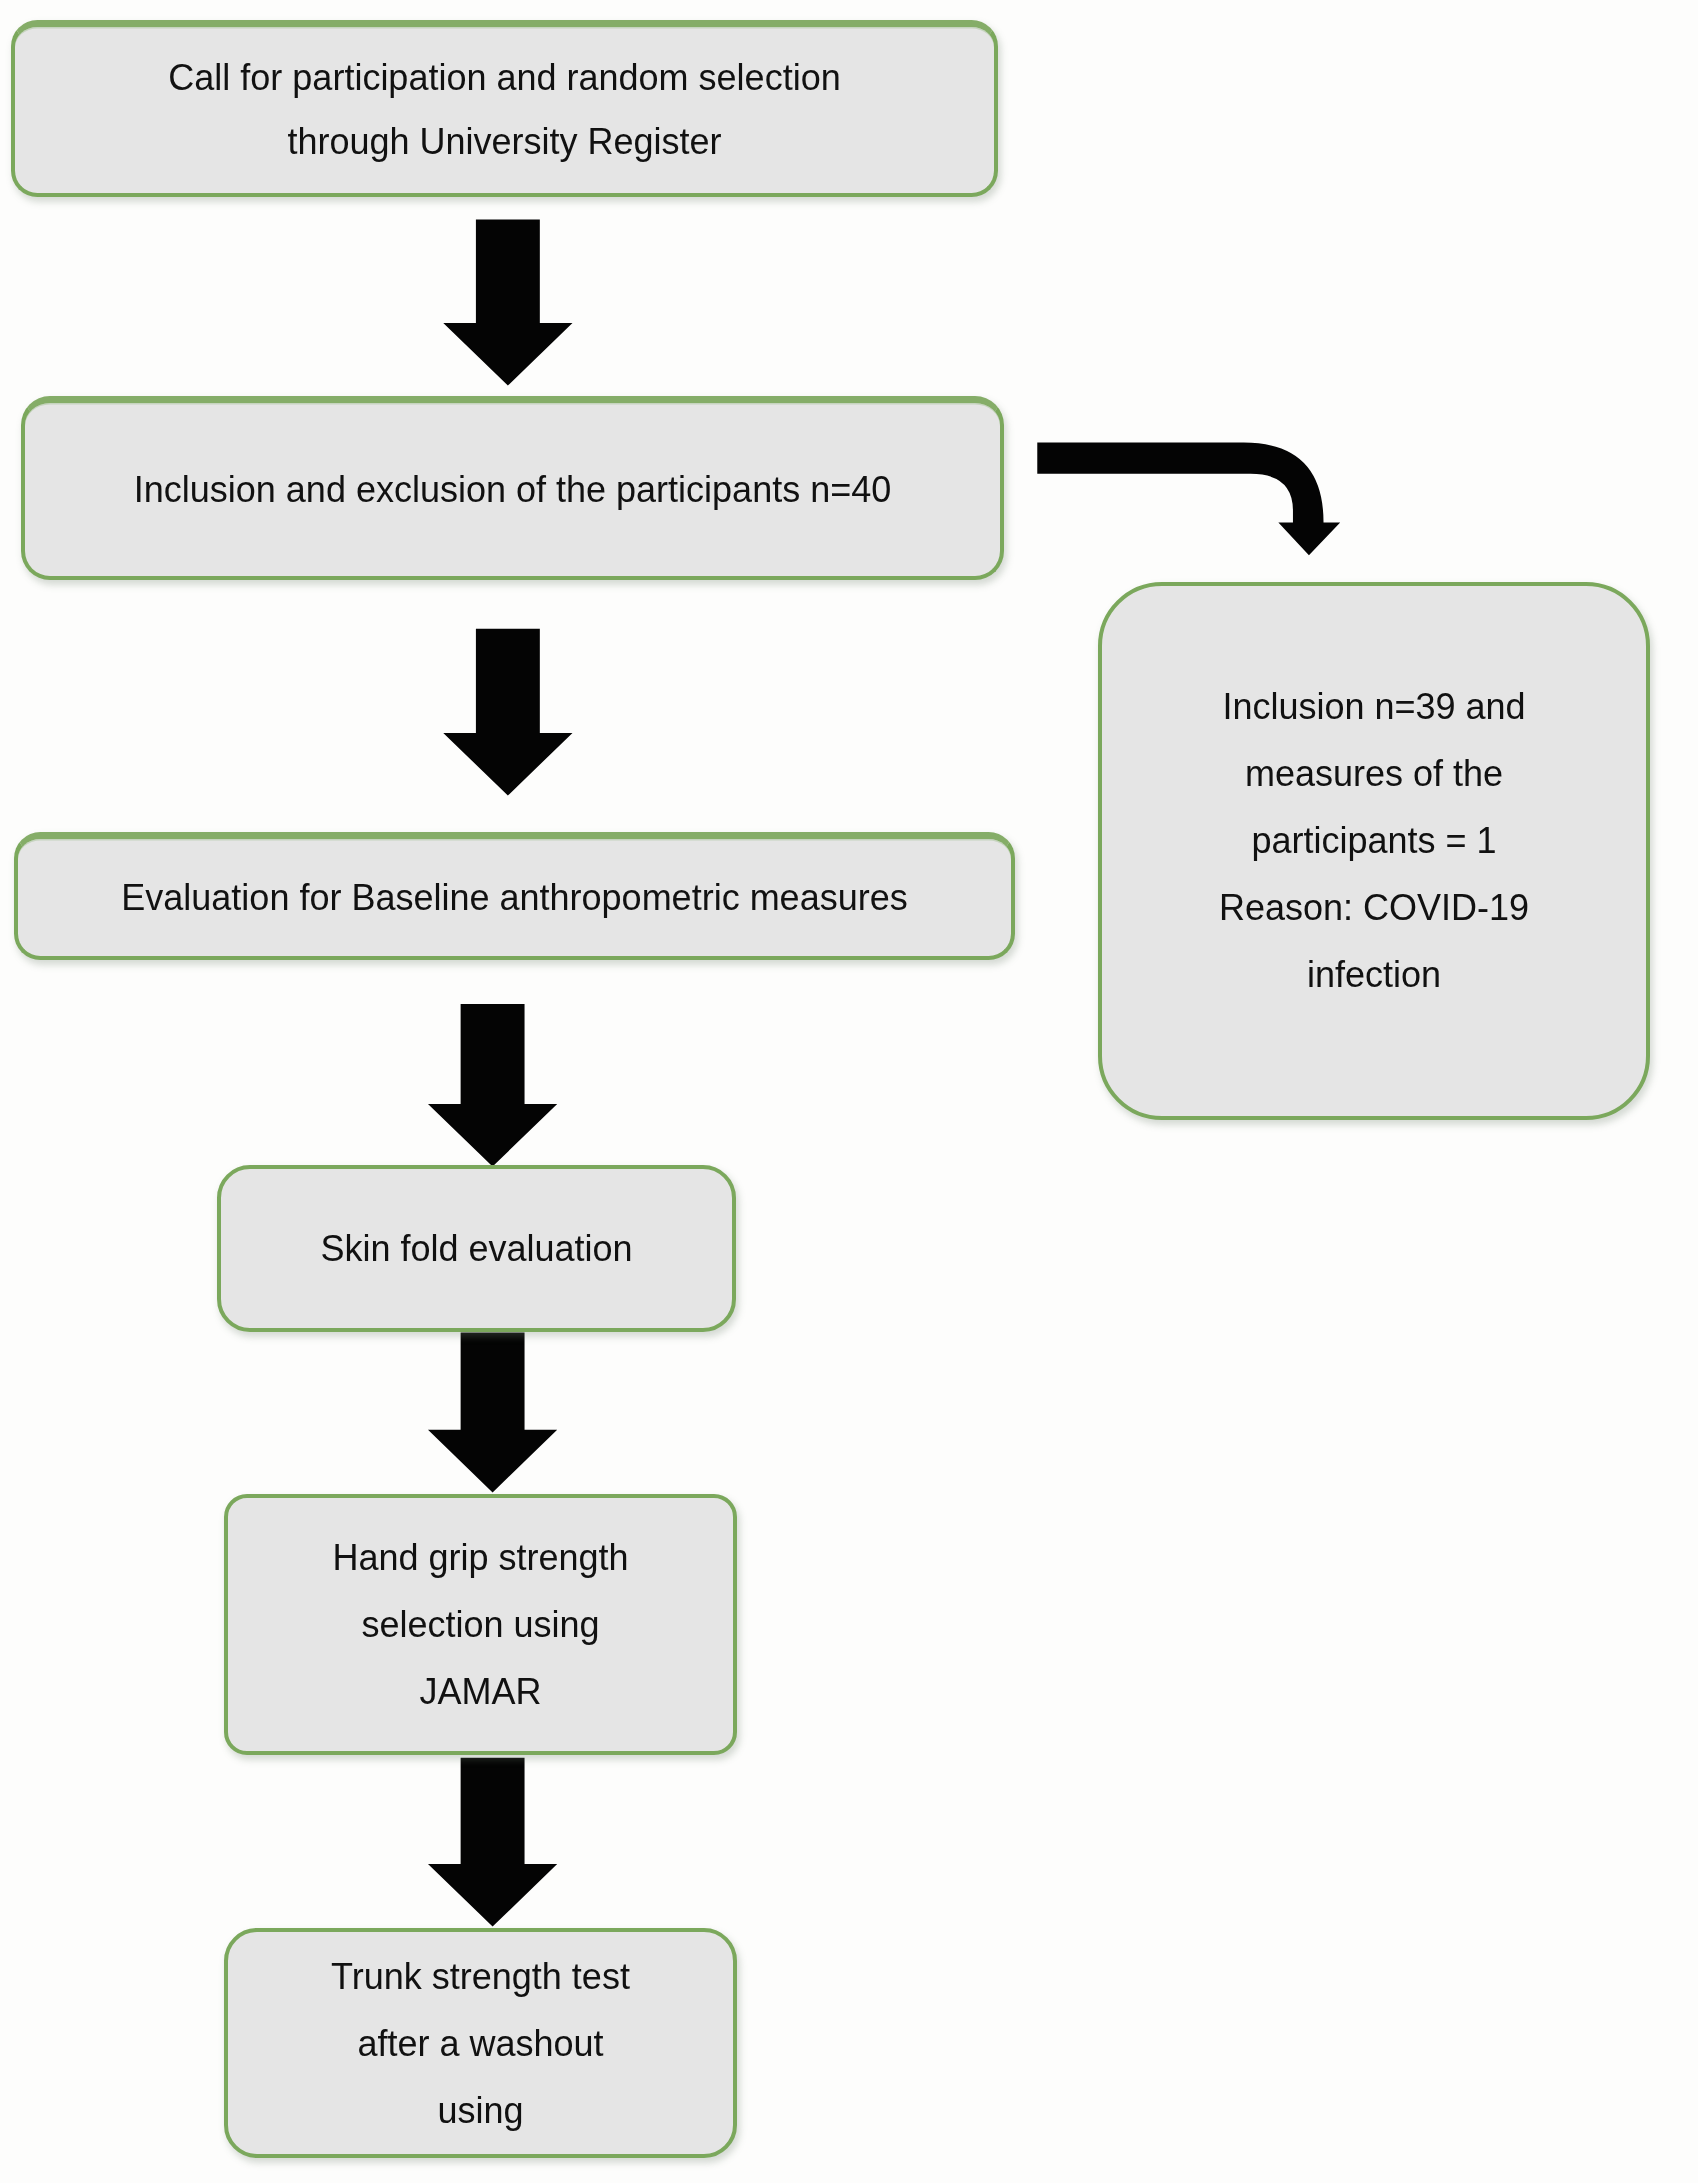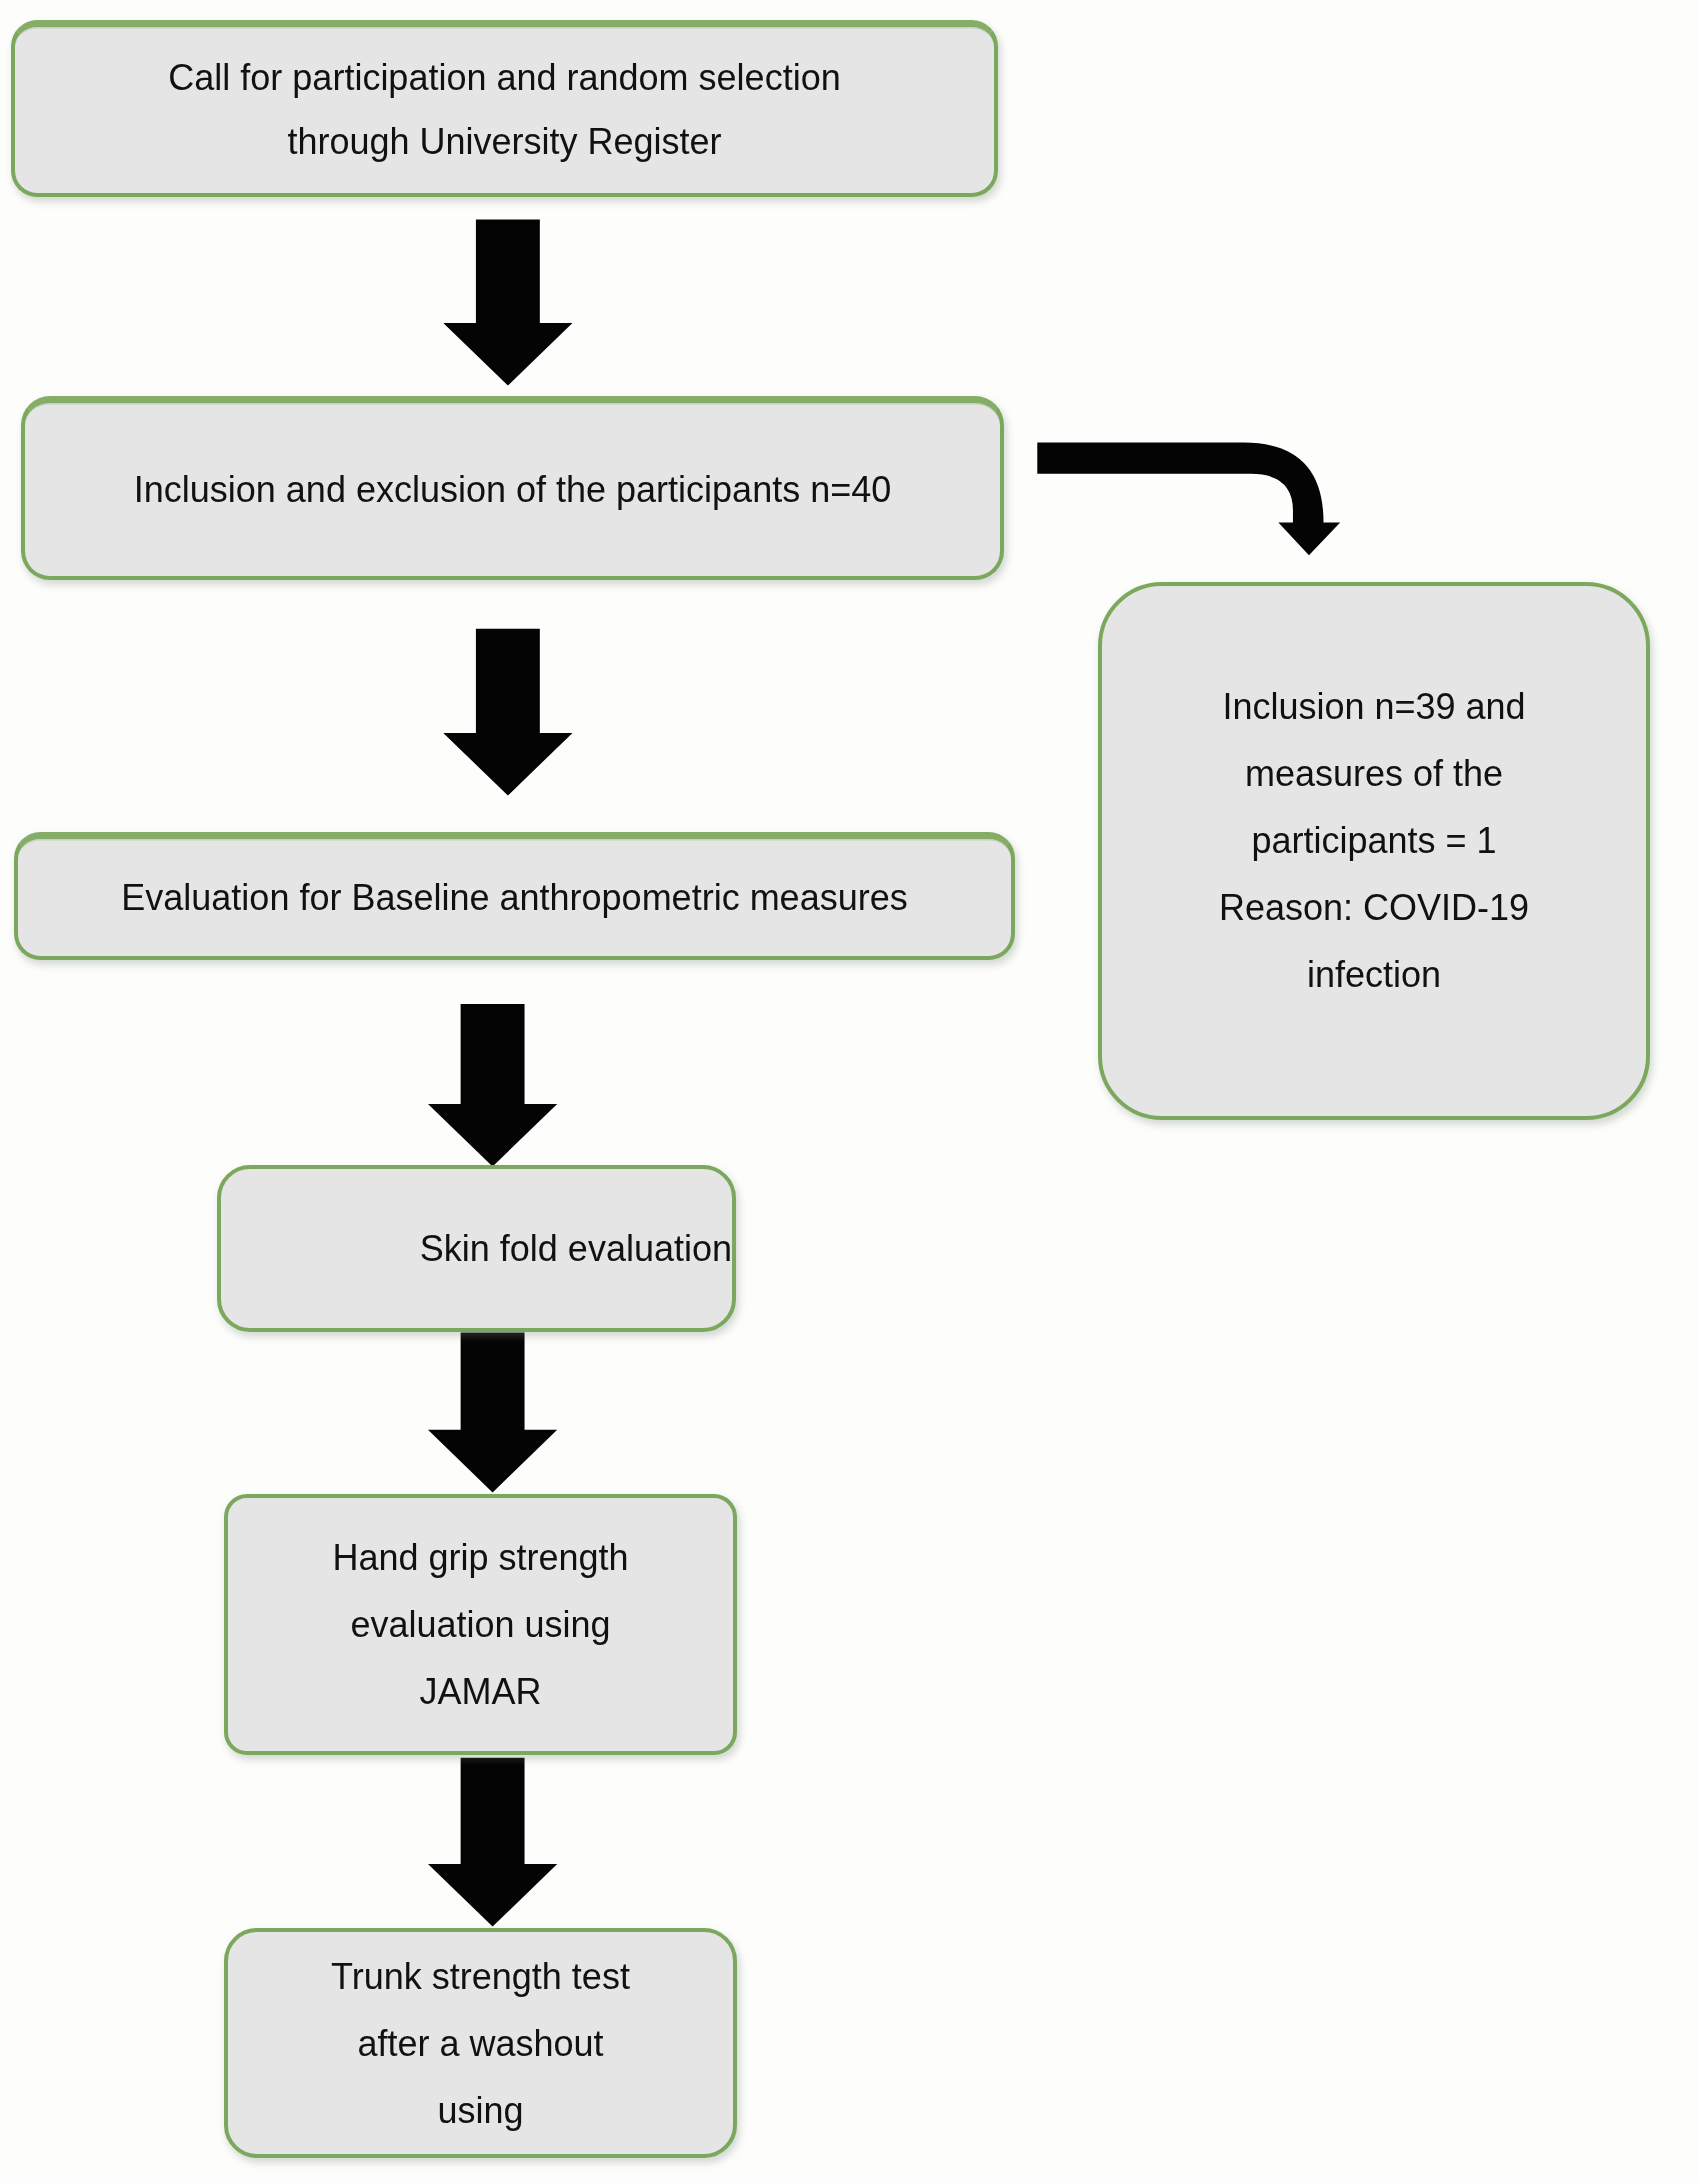--- a/index.html
+++ b/index.html
@@ -31,21 +31,21 @@
   .fbox .line{
     white-space:nowrap;
     font-size:36px;
     line-height:64px;
   }
   .wide-line .line{line-height:67px;}
   
   #box-call   {left:11px;  top:19.5px;   width:987px; height:177px; border-radius:26.4px;}
   #box-incl   {left:21px;  top:396px;  width:983px; height:184px; border-radius:29px;justify-content:center;}
   #box-eval   {left:14px;  top:832px; width:1001px; height:128px; border-radius:26.4px;}
-  #box-skin   {left:217px; top:1165px; width:519px;  height:167px; border-radius:33px;align-items:flex-end;}
+  #box-skin   {left:217px; top:1165px; width:519px;  height:167px; border-radius:33px;}
   #box-hand   {left:224px; top:1494px; width:513px;  height:261px; border-radius:23px;}
   #box-trunk  {left:224px; top:1928px; width:513px;  height:230px; border-radius:33px;}
   #box-side   {left:1098px;top:582px;  width:552px;  height:538px; border-radius:64px; padding-bottom:21px;}
   #box-side .line{line-height:67px;}
   #arrow-layer{
     position:absolute;left:0;top:0;width:1698px;height:2183px;
     pointer-events:none;
   }
   #arrow-layer .arrow{
     fill:var(--arrow-black,#040404);
@@ -85,21 +85,21 @@
   <div class="fbox thicktop" id="box-eval">
     <div class="line">Evaluation for Baseline anthropometric measures</div>
   </div>
 
   <div class="fbox" id="box-skin">
     <div class="line">Skin fold evaluation</div>
   </div>
 
   <div class="fbox wide-line" id="box-hand">
     <div class="line">Hand grip strength</div>
-    <div class="line">evaluation using</div>
+    <div class="line">selection using</div>
     <div class="line">JAMAR</div>
   </div>
 
   <div class="fbox wide-line" id="box-trunk">
     <div class="line">Trunk strength test</div>
     <div class="line">after a washout</div>
     <div class="line">using</div>
   </div>
 
 </div>

